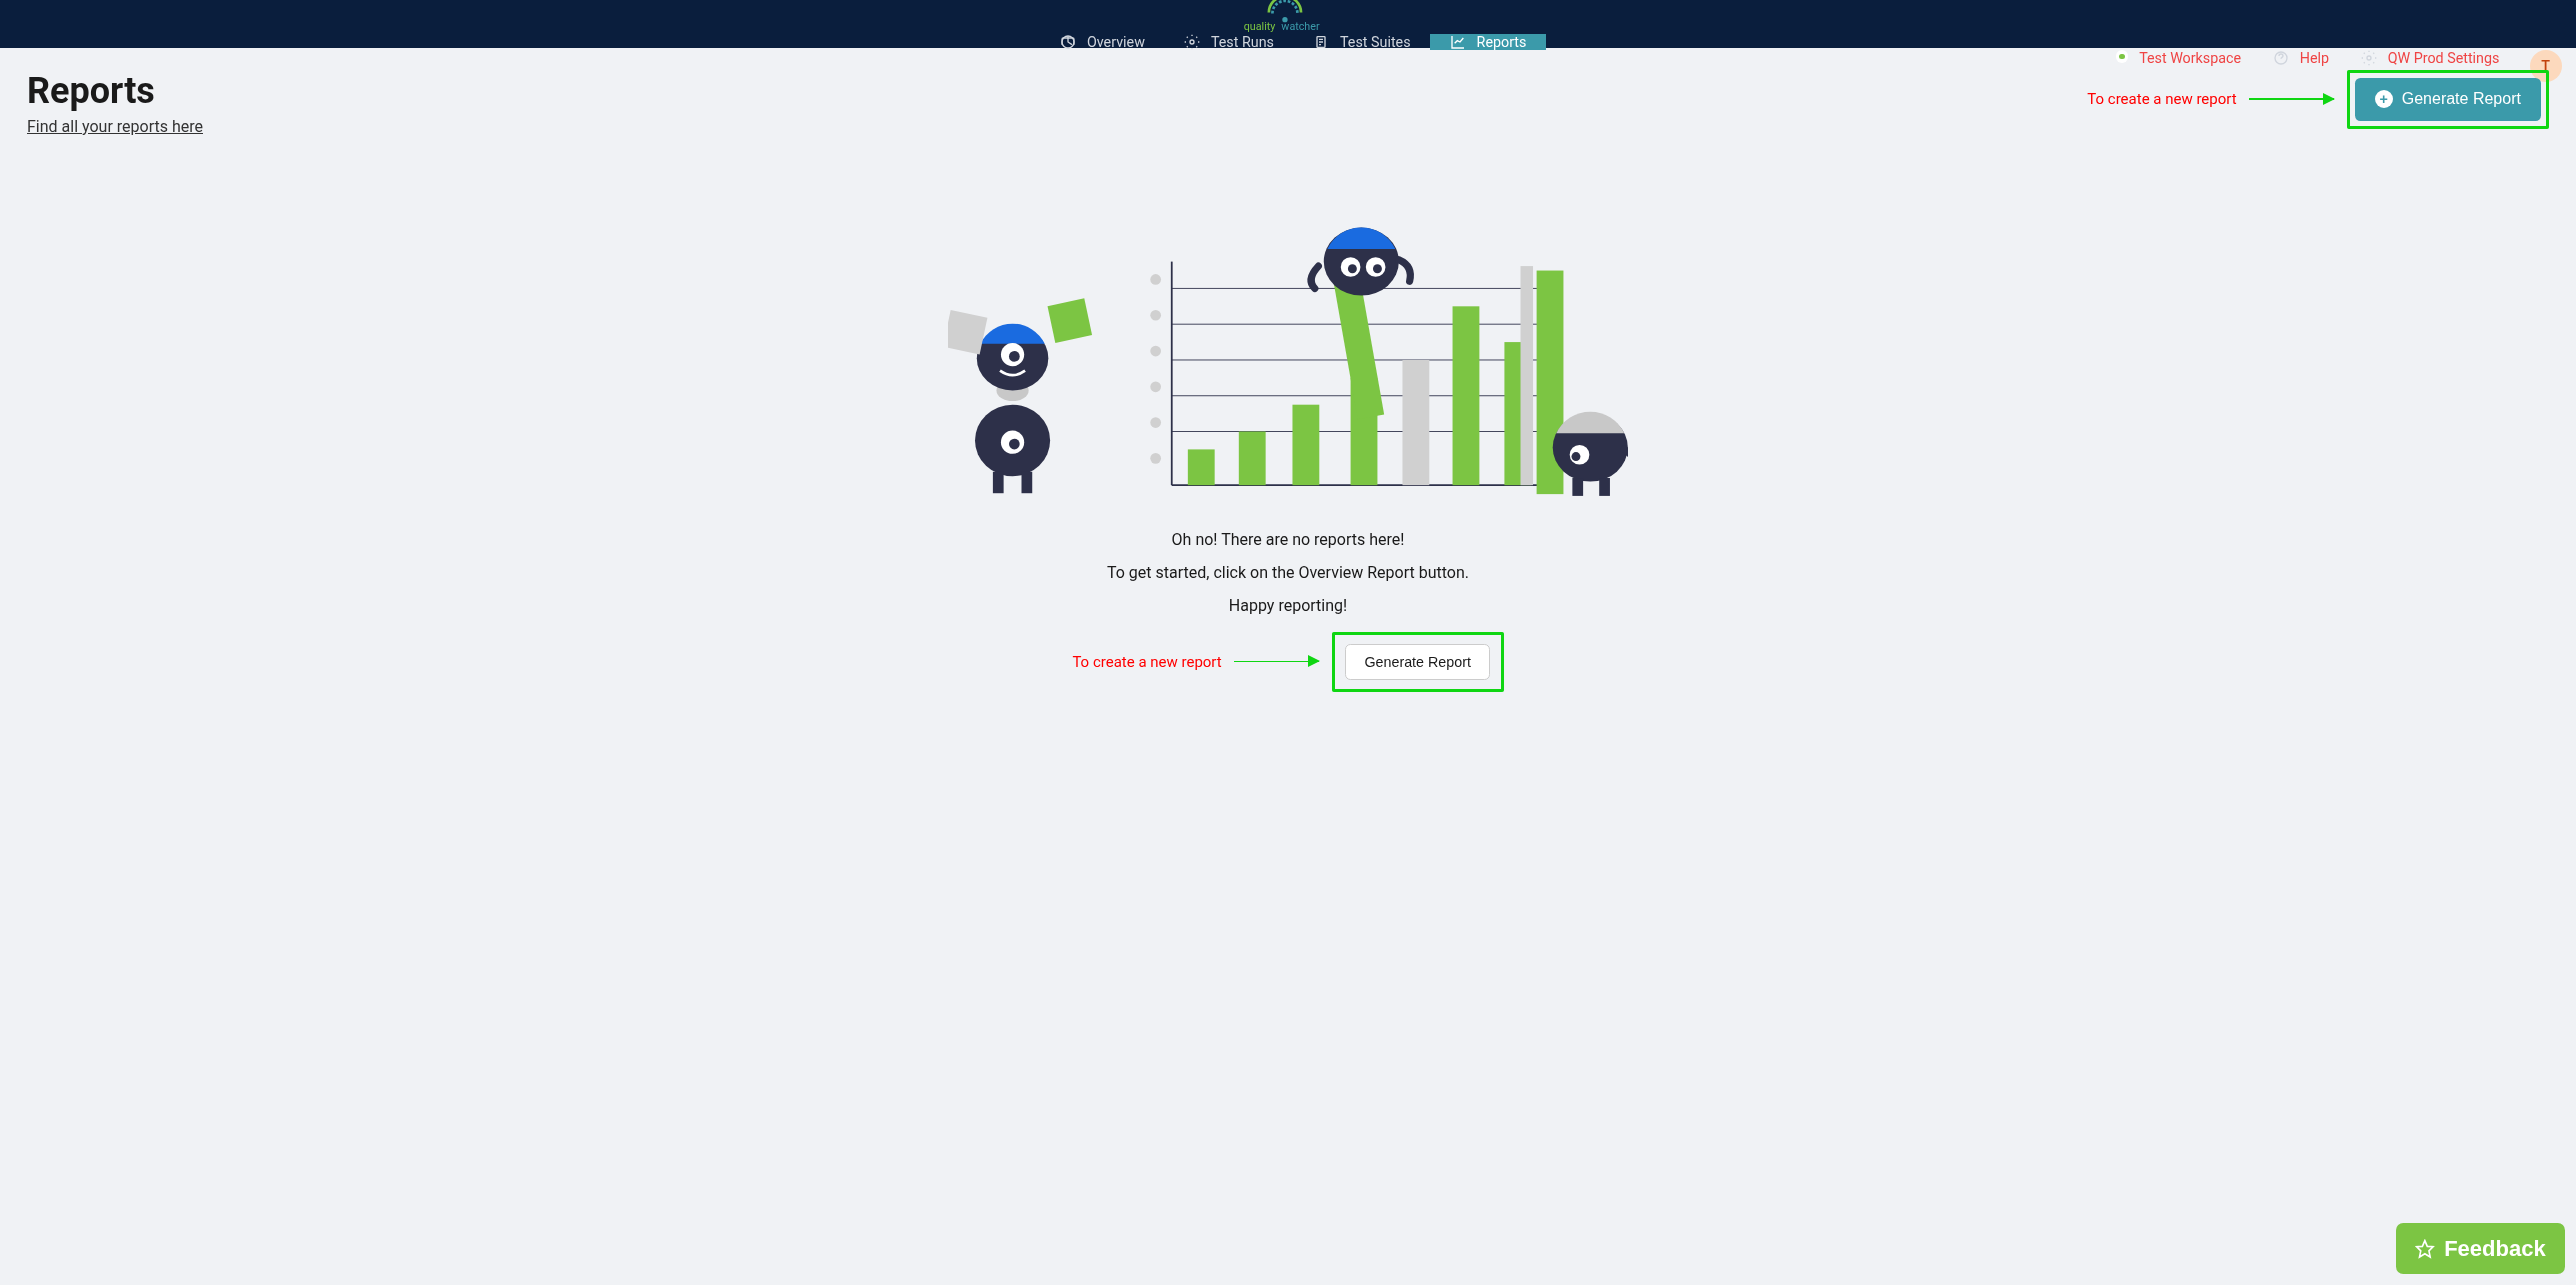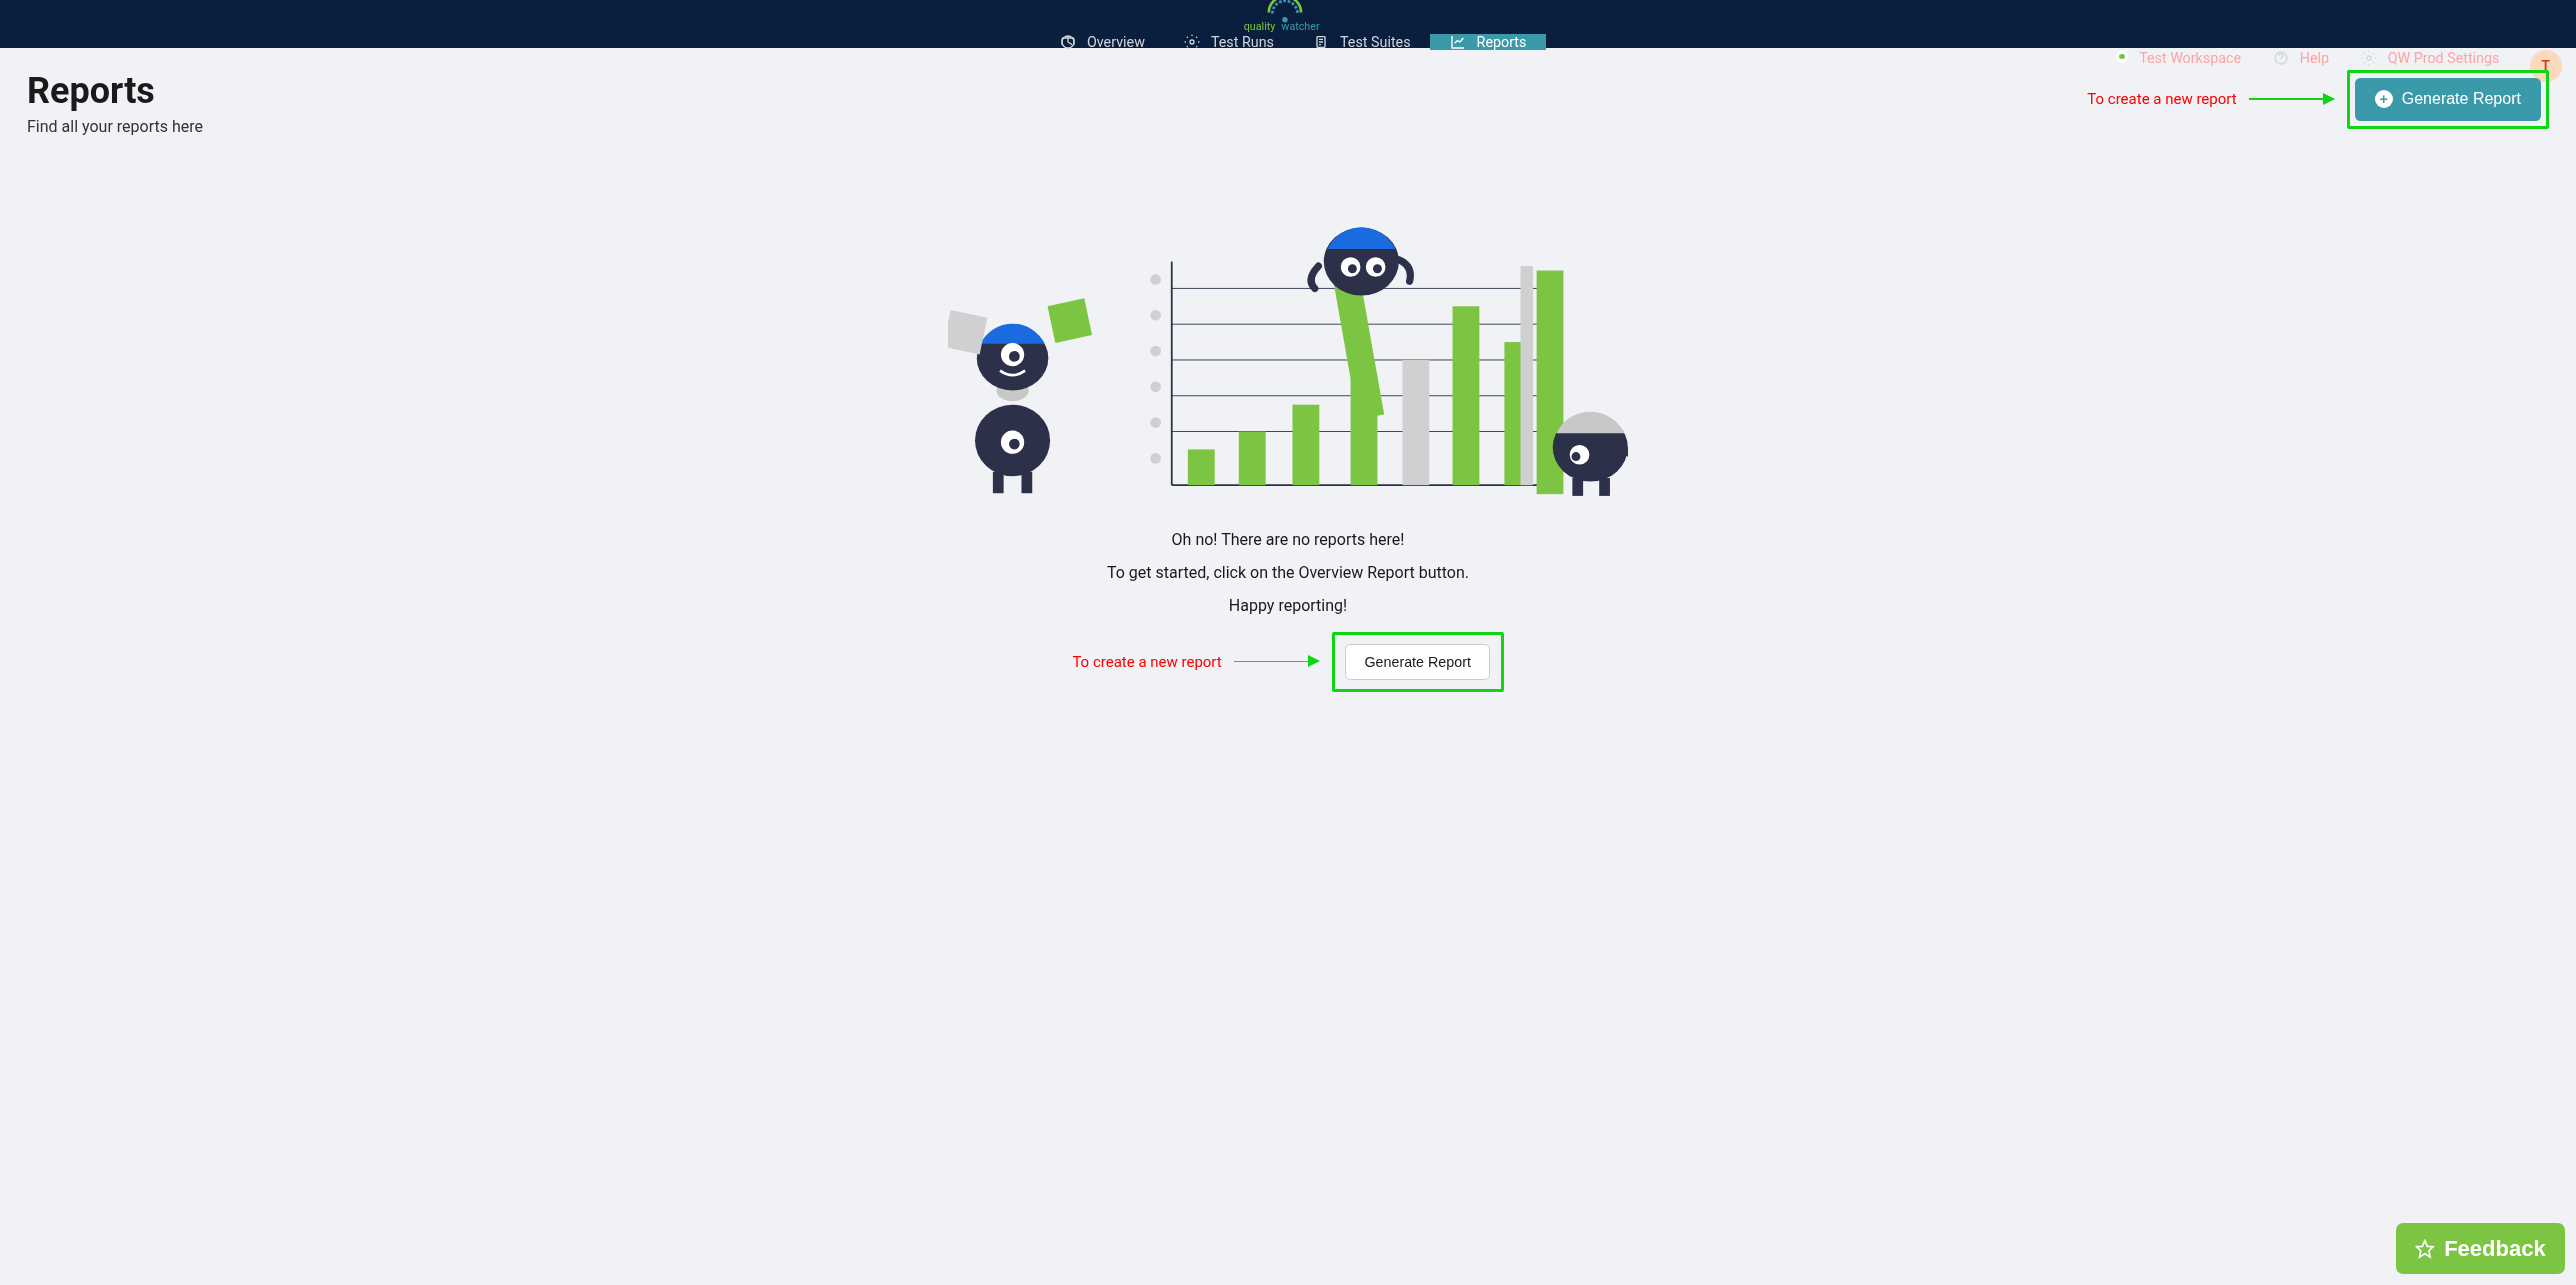--- a/index.html
+++ b/index.html
@@ -42,21 +42,21 @@
     .nav-icon { width: 16px; height: 16px; }
     
     .nav-right {
       margin-left: auto;
       display: flex;
       align-items: center;
       height: 100%;
       gap: 0;
     }
     
-    .nav-right .nav-item { padding: 0 16px; color: #fca5a5; font-size: 14.3px; }
+    .nav-right .nav-item { padding: 0 16px; color: #ef4444; font-size: 14.3px; }
     
     .workspace-dot {
       width: 12.5px;
       height: 12.5px;
       border-radius: 50%;
       background: #fff;
       display: flex;
       align-items: center;
       justify-content: center;
     }
@@ -80,21 +80,21 @@
       font-weight: 500;
       margin: 0 14.3px;
       cursor: pointer;
     }
     
     .content { padding: 21.5px 27px; position: relative; height: calc(100vh - 48px); }
     
     .page-header { display: flex; justify-content: space-between; align-items: flex-start; }
     
     .page-title { font-size: 36px; font-weight: 700; color: #1a1a1a; margin-bottom: 5.4px; }
-    .page-subtitle { font-size: 16px; color: #333; }
+    .page-subtitle { font-size: 16px; color: #333; text-decoration: underline; }
     
     .header-right { display: flex; align-items: center; gap: 12.5px; }
     
     .annotation-red { color: #ff0000; font-size: 15px; font-weight: 400; }
     
     .arrow-green {
       width: 85px;
       height: 1.8px;
       background: #0fd612;
       position: relative;

